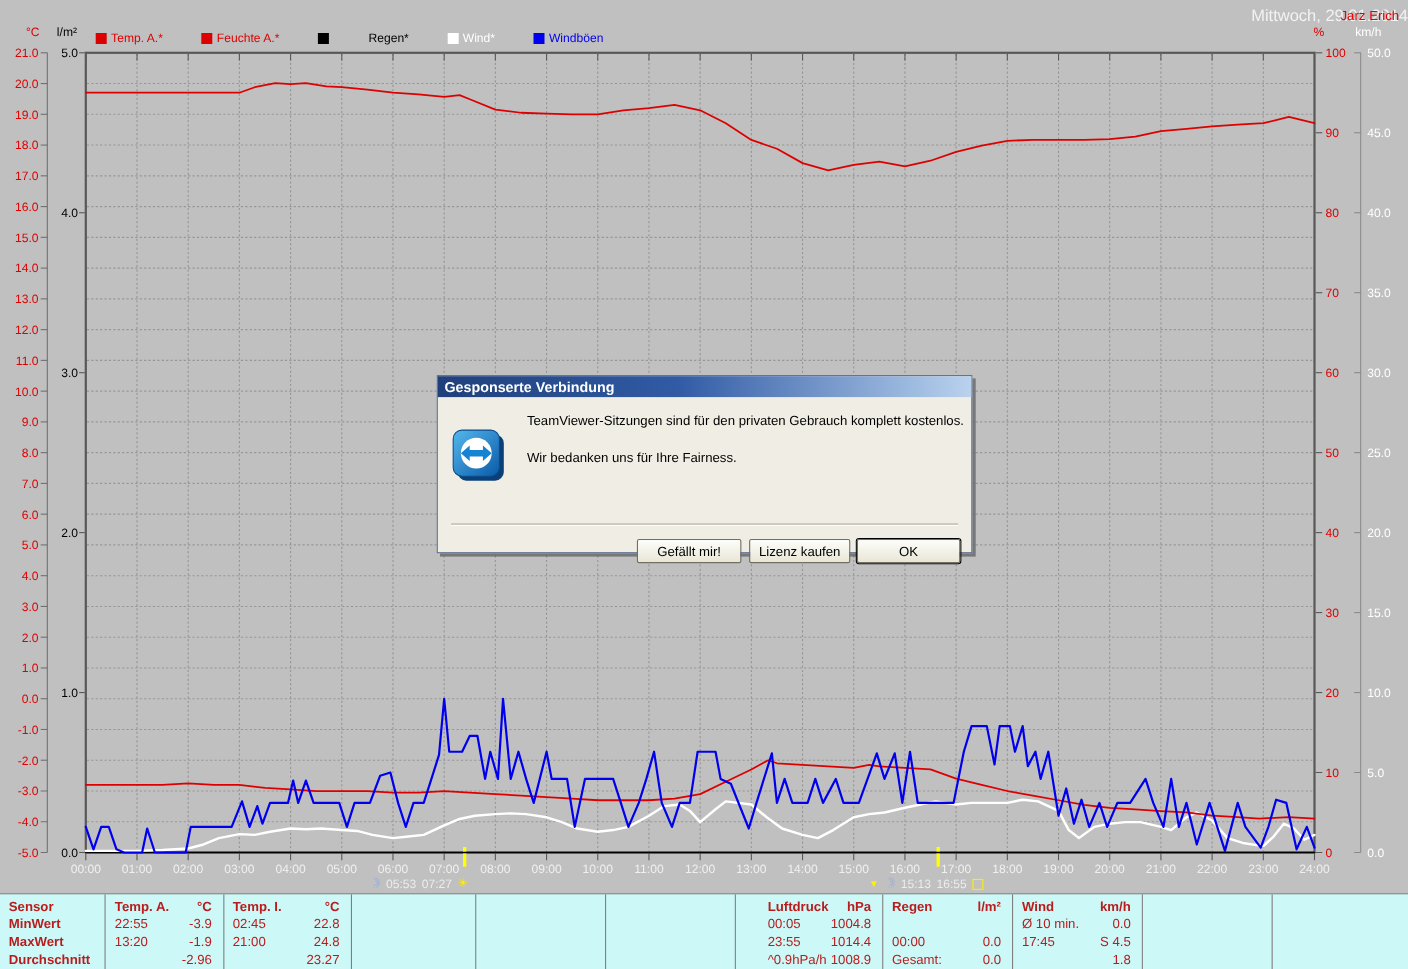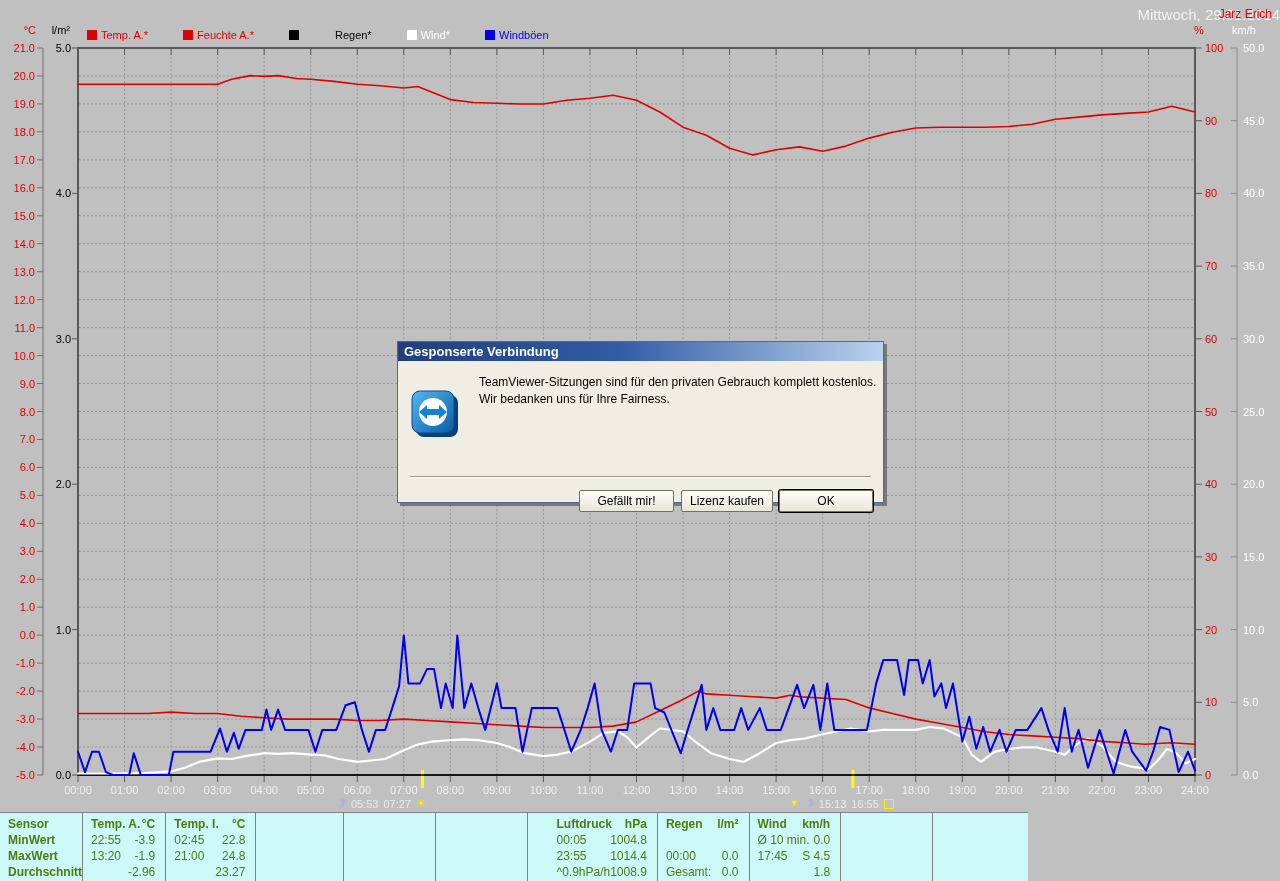--- a/index.html
+++ b/index.html
@@ -24,38 +24,38 @@
   svg text{font-family:"Liberation Sans",sans-serif;}
 
   .sunrow{top:797px;display:flex;align-items:center;gap:5px;color:#ececec;font-size:11px;height:13px;}
   .ic{font-size:11px;line-height:11px;}
   .ic-moon{color:#cfe0ff;text-shadow:0 0 1px #2244aa;}
   .ic-sun{color:#ffee00;}
   .ic-arrow{color:#ffee00;font-size:9px;}
   .ic-sunbox{width:8px;height:8px;border:1px solid #ffee00;display:inline-block;}
 
   
-  #table{top:812px;left:0;width:1028px;height:69px;background:#ccf8f8;
-    border-top:1px solid #808080;display:flex;font-size:12px;color:#4d7c0f;box-sizing:border-box;}
+  #table{top:812px;left:0;width:1280px;height:69px;background:#ccf8f8;
+    border-top:1px solid #808080;display:flex;font-size:12px;color:#b91c1c;box-sizing:border-box;}
   .tcol{box-sizing:border-box;border-right:1px solid #808080;padding-top:3px;}
   .tcol:last-child{border-right:none;}
   .trow{height:16px;line-height:16px;display:flex;justify-content:space-between;white-space:nowrap;overflow:hidden;}
   .trow .c1{padding-left:8px;}
   .trow .c2{padding-right:10px;text-align:right;}
   .th{font-weight:bold;}
   .rowlab{font-weight:bold;padding-left:8px;}
 
   
   #dialog{left:397px;top:341px;width:487px;height:162px;background:#f0eee4;
     border:1px solid #54678c;box-shadow:3px 3px 0 rgba(60,60,60,0.55);box-sizing:border-box;}
   #dlg-titlebar{height:19px;line-height:19px;padding-left:6px;color:#fff;font-size:13px;font-weight:bold;
     background:linear-gradient(90deg,#20407c 0%,#315ba5 45%,#b9d2ee 100%);}
   #dlg-body{position:relative;height:141px;}
   #dlg-text{position:absolute;left:81px;top:13px;font-size:12px;line-height:17px;color:#000;}
-  #dlg-line3{}
+  #dlg-line3{margin-top:17px;}
   #dlg-sep{position:absolute;left:12px;right:12px;top:115px;height:0;
     border-top:1px solid #9e9a86;border-bottom:1px solid #ffffff;}
   .dlg-btn{position:absolute;top:129px;height:22px;font-size:12px;color:#000;
     font-family:"Liberation Sans",sans-serif;
     background:linear-gradient(#fdfdfa,#e9e6d6);border:1px solid #6f6f64;border-radius:2px;}
   #btn-like{left:181px;width:95px;}
   #btn-license{left:283px;width:92px;}
   #btn-ok{left:381px;width:94px;box-shadow:0 0 0 1px #000;}
   #tv-icon{position:absolute;left:12px;top:28px;width:52px;height:54px;}
 </style>

